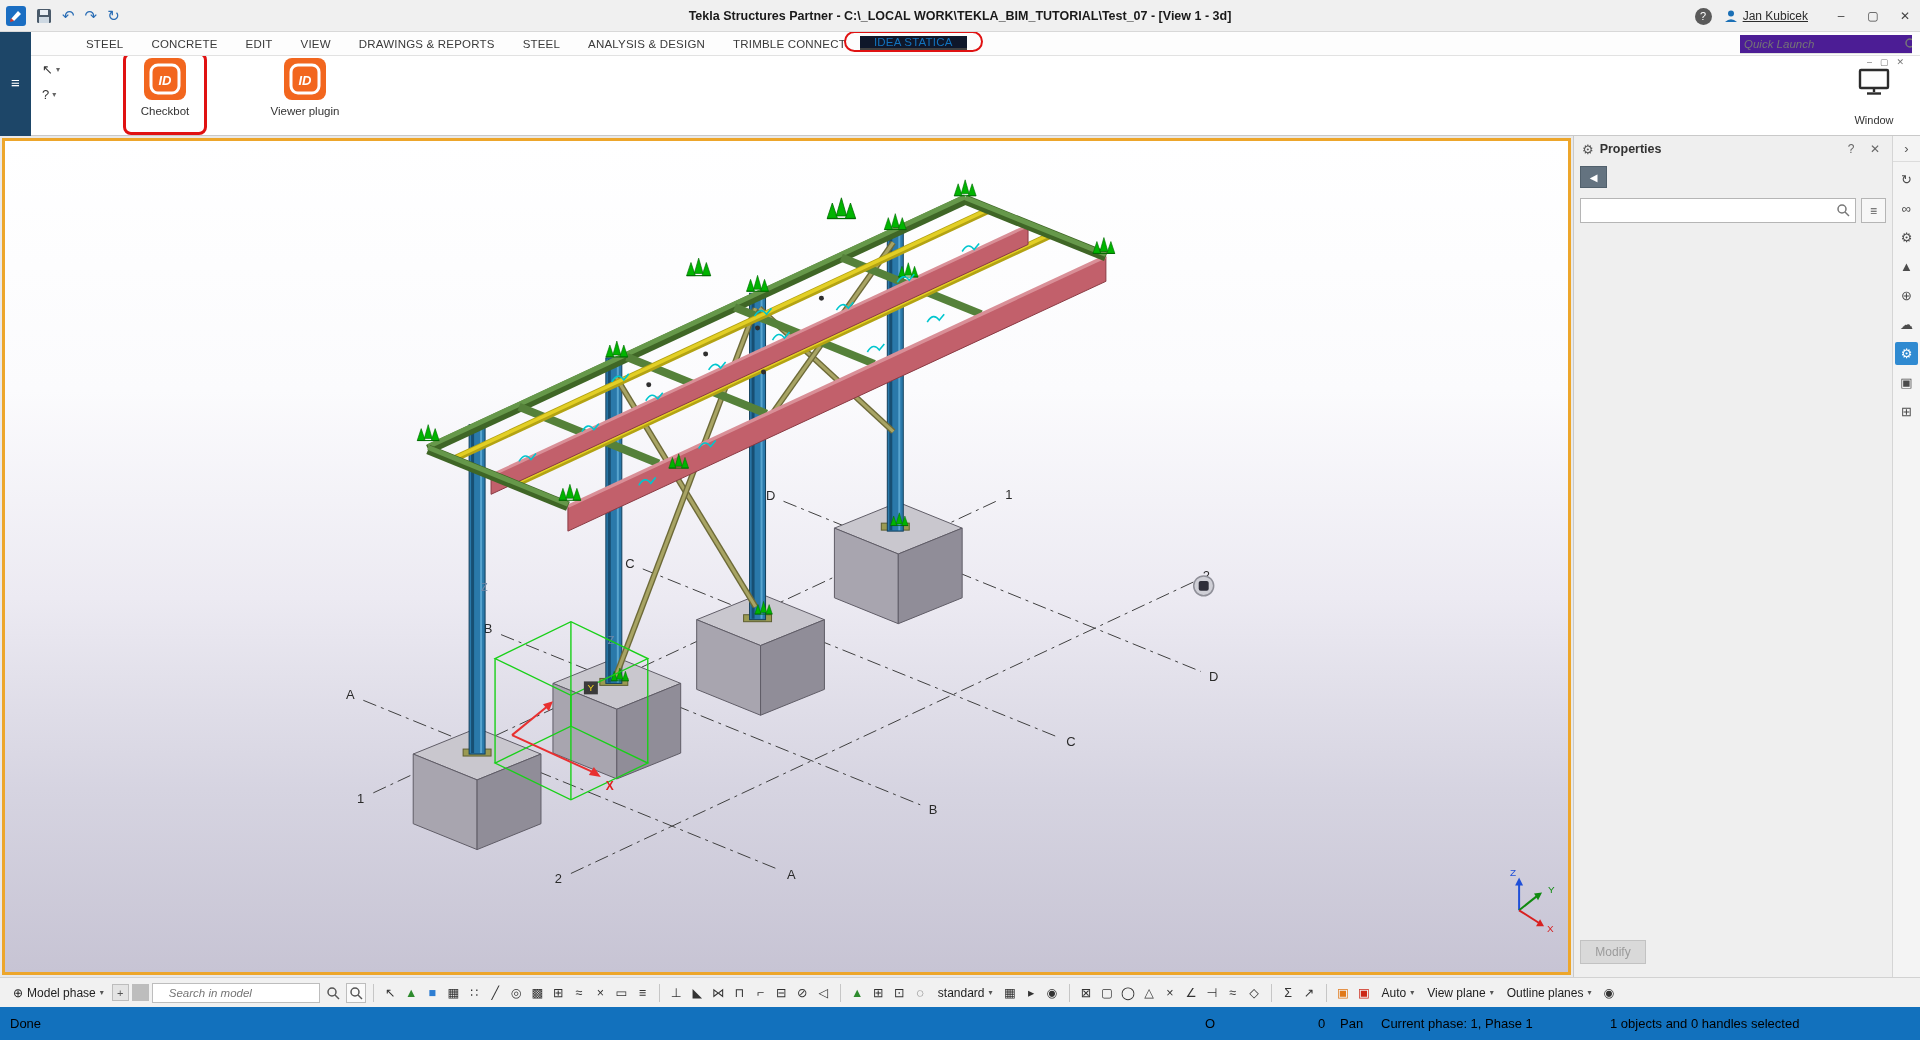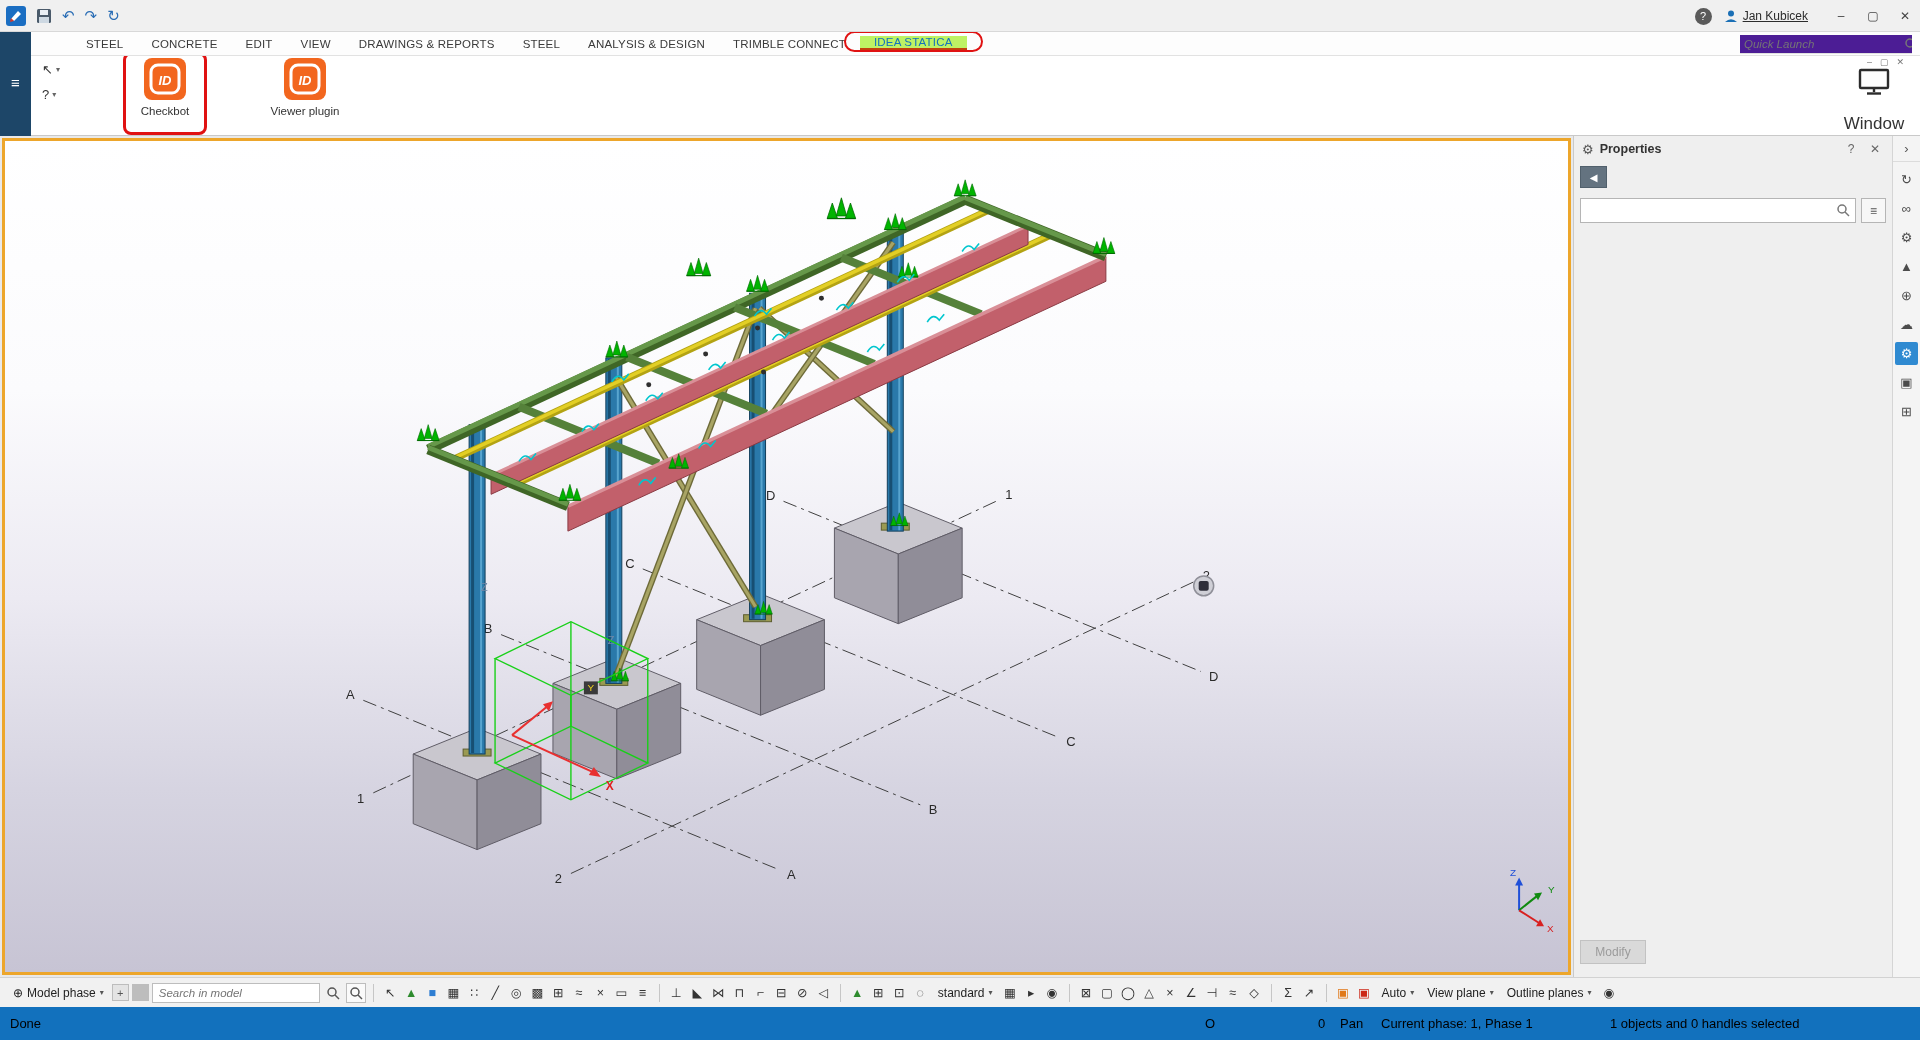--- a/index.html
+++ b/index.html
@@ -13,40 +13,40 @@
   .tb-right { position:absolute; right:0; top:0; height:32px; display:flex; align-items:center; gap:2px; z-index:2; }
   .tb-glyph { font-size:15px; color:#2a6db5; cursor:default; }
   .helpdot { width:17px; height:17px; border-radius:50%; background:#5a5a5a; color:#fff; font-size:11px; display:flex; align-items:center; justify-content:center; margin-right:10px; }
   .username { font-size:12px; color:#2c2c2c; margin-right:16px; display:flex; align-items:center; gap:5px;text-decoration:underline; }
   .winctl { width:30px; height:28px; display:flex; align-items:center; justify-content:center; color:#444; font-size:12px; }
 
   
   .tabrow { position:absolute; top:32px; left:0; right:0; height:24px; background:#fdfdfd; border-bottom:1px solid #e2e2e2; display:flex; align-items:center; z-index:30; }
   .tabs { display:flex; padding-left:72px; }
   .tab { position:relative; display:flex; align-items:center; padding:0 14px; font-size:11.5px; letter-spacing:.2px; color:#3a3a3a; cursor:default; }
-  .tab.active { color:#1373bd; background:#bef264; border-bottom:3px solid #c2410c; }
+  .tab.active { color:#1373bd; background:#0f172a; border-bottom:3px solid #404040; }
   .tab-annotation { position:absolute; inset:-5px -16px -4px -16px; border:2.5px solid #e01212; border-radius:18px; pointer-events:none; z-index:60; }
   .quicklaunch { position:absolute; right:8px; top:3px; width:172px; height:19px; display:flex; align-items:center; border-bottom:1px solid #e0e0e0; background:#4c1d95; }
   .quicklaunch input { flex:1; border:0; outline:none; background:transparent; font-style:italic; color:#8a8a8a; font-size:11.5px; padding:0 4px; font-family:inherit; }
 
   
   .ribbon { position:absolute; top:56px; left:0; right:0; height:80px; background:#ffffff; border-bottom:1px solid #c9c9c9; z-index:20; }
   .filestrip { position:absolute; top:32px; left:0; width:31px; height:104px; background:#1d4668; z-index:35; display:flex; justify-content:center; }
   .filestrip .burger { color:#fff; font-size:15px; margin-top:42px; }
   .mini-tools { position:absolute; left:42px; top:6px; display:flex; flex-direction:column; gap:10px; }
   .mini-row { display:flex; align-items:center; gap:3px; font-size:13px; color:#333; }
   .mini-row .caret { font-size:8px; color:#666; }
   .rb-btn { position:absolute; top:2px; width:78px; height:76px; display:flex; flex-direction:column; align-items:center; gap:5px; }
   .rb-label { font-size:11.5px; color:#333; }
   .idea-icon { width:42px; height:42px; }
   .btn-annotation { position:absolute; inset:-6px -3px -1px -3px; border:3px solid #e01212; border-radius:8px; pointer-events:none; z-index:60; }
   .window-group { position:absolute; right:14px; top:0; width:64px; height:80px; }
   .mdi-ctl { position:absolute; top:1px; right:2px; display:flex; gap:8px; color:#777; font-size:9px; }
   .window-icon { position:absolute; top:12px; left:50%; transform:translateX(-50%); }
-  .window-label { position:absolute; top:58px; width:100%; text-align:center; font-size:17px; color:#333; }
+  .window-label { position:absolute; top:58px; width:100%; text-align:center; font-size:11px; color:#333; }
 
   
   .main { position:absolute; top:136px; left:0; right:0; height:841px; display:flex; }
   .vpwrap { flex:1; position:relative; background:#e9e9e9; }
   .viewport { position:absolute; left:2px; top:2px; right:2px; bottom:2px; border:3px solid #eda62b;
     background:linear-gradient(180deg,#ffffff 0%,#fbfbfd 30%,#eceaf2 55%,#d6d4e1 78%,#c7c4d4 100%); }
   .viewport svg.scene { width:100%; height:100%; display:block; }
 
   
   .props { width:319px; background:#efefef; border-left:1px solid #c9c9c9; position:relative; }
@@ -70,21 +70,21 @@
 
   
   .toolbar { position:absolute; top:977px; left:0; right:0; height:30px; background:#f1f1f1; border-top:1px solid #d2d2d2; display:flex; align-items:center; padding:0 8px; gap:3px; z-index:25; }
   .tb-drop { display:flex; align-items:center; gap:4px; padding:0 5px; height:22px; white-space:nowrap; font-size:12px; color:#222; }
   .tb-drop .caret { font-size:8px; color:#555; }
   .tbicon { width:19px; height:19px; display:flex; align-items:center; justify-content:center; font-size:12.5px; color:#333; border-radius:2px; flex:none; }
   .vsep { width:1px; height:18px; background:#c6c6c6; margin:0 4px; flex:none; }
   .tb-group { display:flex; align-items:center; gap:2px; }
   .sm-btn { width:17px; height:17px; border:1px solid #bdbdbd; background:#e4e4e4; display:flex; align-items:center; justify-content:center; font-size:11px; color:#555; }
   .sm-btn.dark { background:#bdbdbd; }
-  .tb-search { width:168px; height:20px; border:1px solid #bdbdbd; background:#fff; font-style:italic; font-size:11.5px; color:#777; padding:0 6px; font-family:inherit; outline:none; }
+  .tb-search { width:168px; height:20px; border:1px solid #bdbdbd; background:#fff; font-style:italic; font-size:11.5px; color:#777; padding:0 16px; font-family:inherit; outline:none; }
   .magbtn { width:20px; height:20px; display:flex; align-items:center; justify-content:center; border:1px solid transparent; }
   .magbtn.boxed { border-color:#bdbdbd; background:#fafafa; }
 
   
   .statusbar { position:absolute; top:1007px; left:0; right:0; height:33px; background:#1271bd; z-index:40; }
   .sb { position:absolute; top:0; height:100%; display:flex; align-items:center; color:#000000; font-size:13px; white-space:nowrap; }
 
   
   .gridline { stroke:#3f3f3f; stroke-width:1; stroke-dasharray:14 5 3 5; fill:none; }
   .gridlabel { font-family:"Liberation Sans",sans-serif; font-size:13px; fill:#2a2a2a; text-anchor:middle; }
@@ -110,20 +110,21 @@
     </svg>
     <svg width="16" height="16">
       <rect x="1" y="1" width="14" height="14" rx="1.5" fill="#4a5a6a"></rect>
       <rect x="4" y="2" width="8" height="5" fill="#e8eef4"></rect>
       <rect x="3" y="9" width="10" height="6" fill="#cdd8e2"></rect>
     </svg>
     <span class="tb-glyph">↶</span>
     <span class="tb-glyph">↷</span>
     <span class="tb-glyph">↻</span>
   </div>
+  <div class="tb-title">Tekla Structures Partner - C:\_LOCAL WORK\TEKLA_BIM_TUTORIAL\Test_07 - [View 1 - 3d]</div>
   <div class="tb-right">
     <div class="helpdot">?</div>
     <div class="username">
       <svg width="14" height="14">
         <circle cx="7" cy="4.5" r="3" fill="#1a6fb5"></circle>
         <path d="M1 13 Q7 7.5 13 13 Z" fill="#1a6fb5"></path>
       </svg>
       <span>Jan Kubicek</span>
     </div>
     <div class="winctl">–</div>

